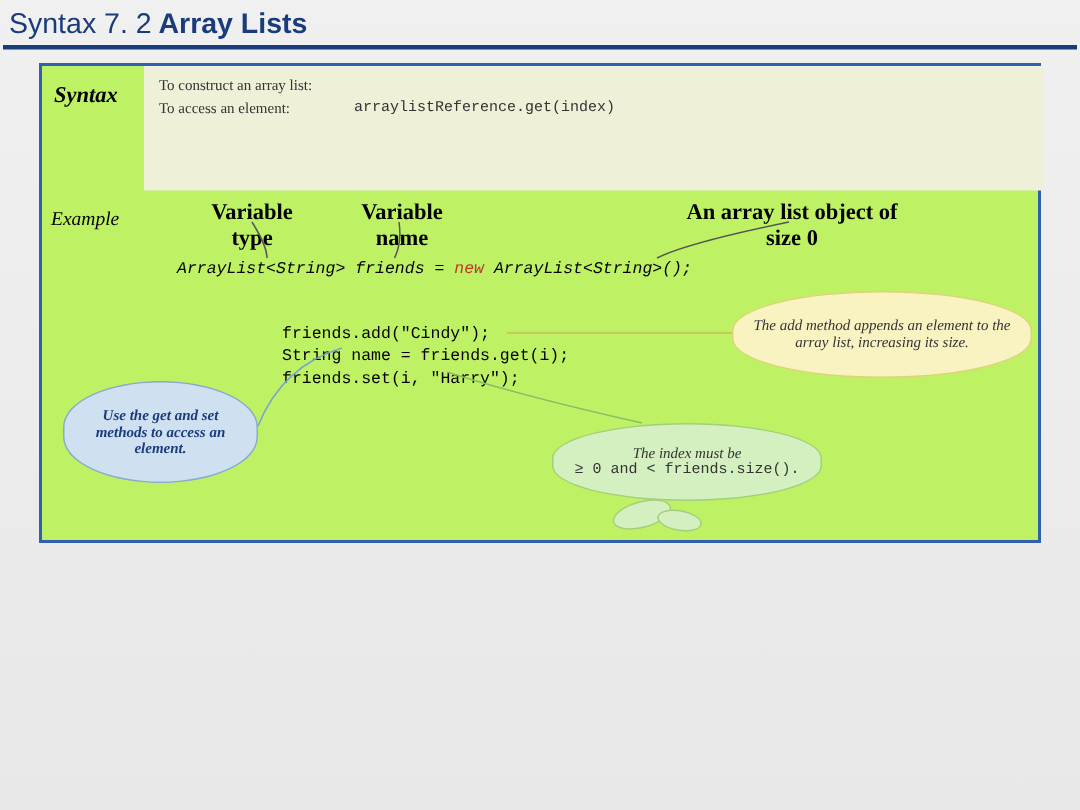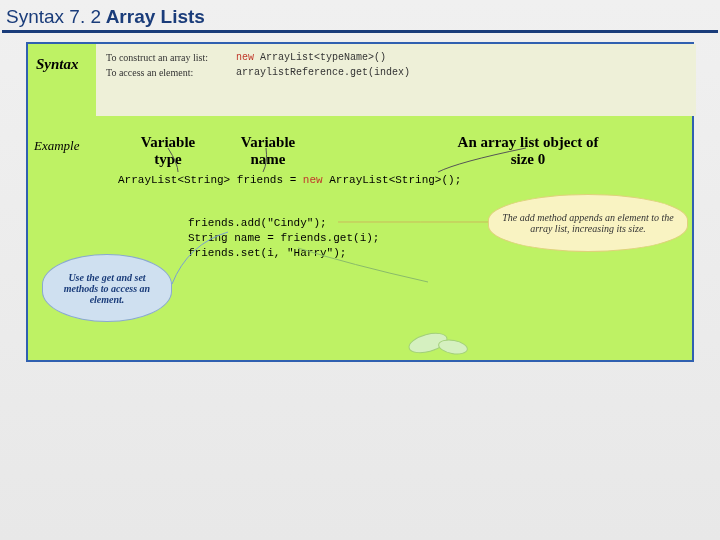--- a/index.html
+++ b/index.html
@@ -21,21 +21,21 @@
   .diagram {
     position: absolute;
     left: 26px; top: 42px;
     width: 668px; height: 320px;
     background: #bef264;
     border: 2px solid #3060b0;
   }
   .syntax-band {
     position: absolute;
     left: 68px; top: 0;
-    width: 600px; height: 72px;
+    width: 600px; height: 83px;
     background: #eef0d8;
     font-size: 10px;
     color: #333;
     padding: 8px 10px;
   }
   .syntax-row { display: flex; margin-bottom: 4px; }
   .syntax-row .lbl { width: 130px; font-family: Georgia, serif; }
   .syntax-row .code { font-family: "Courier New", monospace; }
   .kw-new { color: #c0392b; }
 
@@ -57,20 +57,21 @@
     text-align: center;
   }
   .anno-vartype { left: 100px; top: 90px; width: 80px; }
   .anno-varname { left: 200px; top: 90px; width: 80px; }
   .anno-objsize0 { left: 420px; top: 90px; width: 160px; }
 
   .decl-line {
     position: absolute; left: 90px; top: 130px;
     font-family: "Courier New", monospace; font-size: 11px;
     white-space: pre;
+    font-style: italic;
   }
 
   .code-block {
     position: absolute; left: 160px; top: 172px;
     font-family: "Courier New", monospace; font-size: 11px;
     white-space: pre; line-height: 1.35;
   }
 
   .memo {
     position: absolute;
@@ -110,21 +111,20 @@
 <div class="title">
   <span class="light">Syntax 7. 2</span><span> Array Lists</span>
 </div>
 <div class="title-underline"></div>
 
 <div class="diagram">
   <div class="word-syntax">Syntax</div>
   <div class="syntax-band">
     <div class="syntax-row">
       <span class="lbl">To construct an array list:</span>
-      <span class="code"><span class="kw-new">new </span><span>ArrayList&lt;typeName&gt;()</span></span>
     </div>
     <div class="syntax-row">
       <span class="lbl">To access an element:</span>
       <span class="code">arraylistReference.get(index)</span>
     </div>
   </div>
 
   <div class="word-example">Example</div>
 
   <div class="anno anno-vartype">Variable type</div>
@@ -136,20 +136,26 @@
   <div class="code-block">friends.add("Cindy");
 String name = friends.get(i);
 friends.set(i, "Harry");</div>
 
   <div class="memo memo-yellow">The add method
 appends an element to the array list,
 increasing its size.</div>
   <div class="memo memo-blue">Use the
 get and set methods
 to access an element.</div>
+  <div class="memo memo-green">
+    <div>
+      <div>The index must be</div>
+      <div class="sans">≥ 0 and &lt; friends.size().</div>
+    </div>
+  </div>
   <div class="swoop swoop1"></div>
   <div class="swoop swoop2"></div>
 
   <svg class="lines">
     <path d="M140 104 Q150 120 150 128" stroke="#555" fill="none"></path>
     <path d="M238 104 Q240 118 235 128" stroke="#555" fill="none"></path>
     <path d="M498 104 Q430 118 410 128" stroke="#555" fill="none"></path>
     <path d="M144 240 Q160 200 200 188" stroke="#7aa0d0" fill="none"></path>
     <path d="M460 178 Q400 178 310 178" stroke="#c9bb5a" fill="none"></path>
     <path d="M400 238 Q320 220 270 204" stroke="#8abb6a" fill="none"></path>

